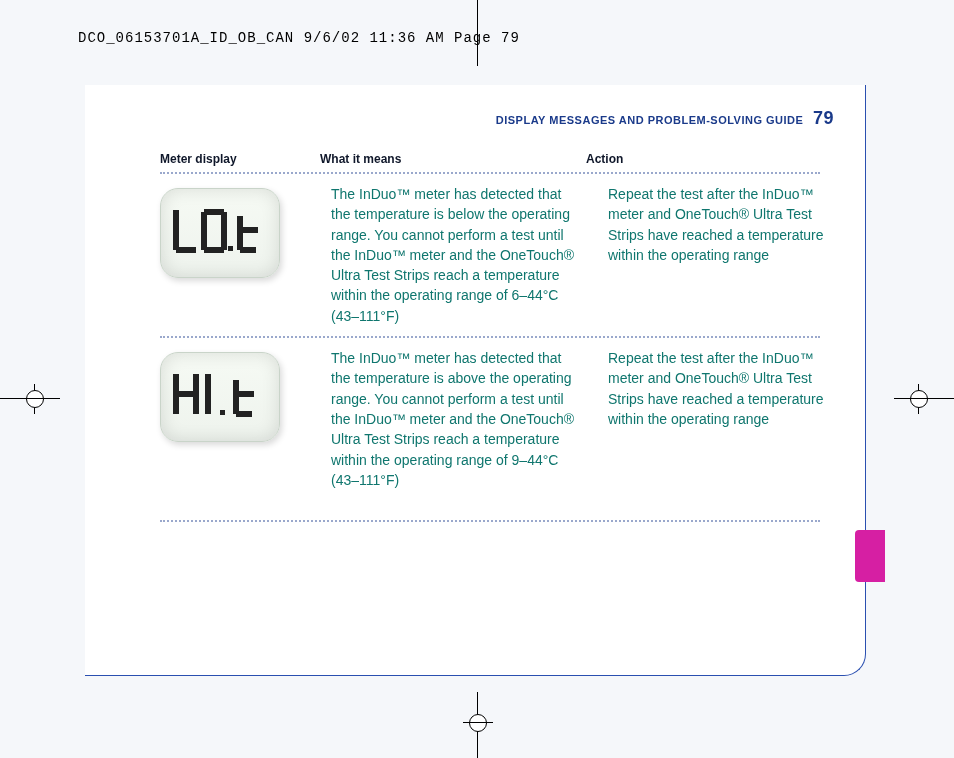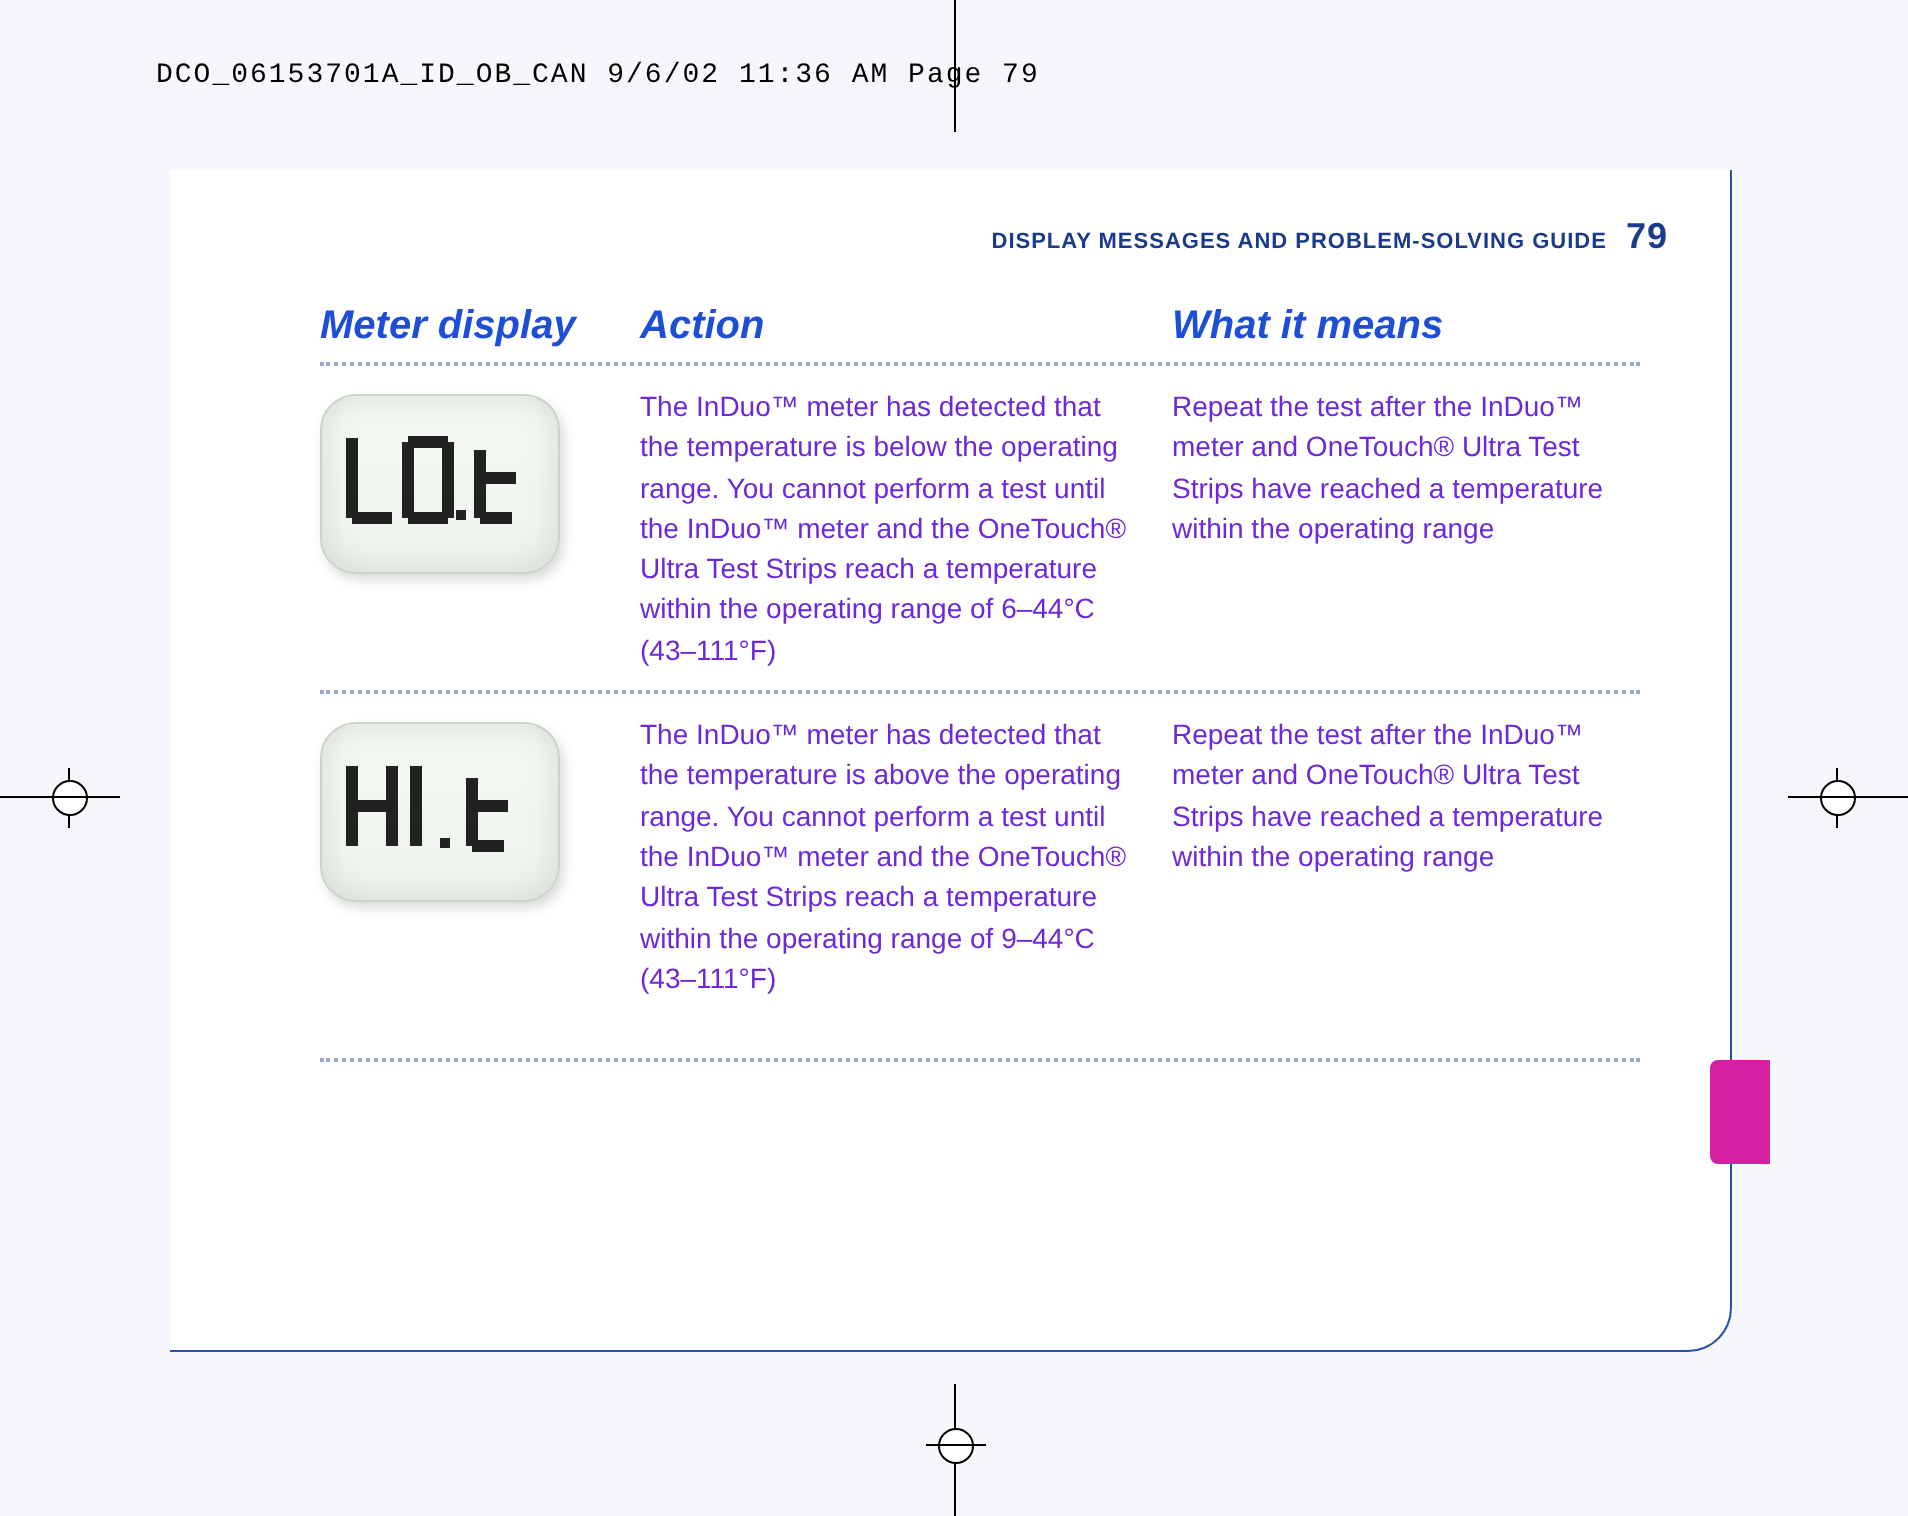--- a/index.html
+++ b/index.html
@@ -61,33 +61,33 @@
   }
   .running-head .pnum { font-size: 18px; font-weight: bold; margin-left: 6px; }
   .content {
     position: absolute;
     left: 160px; top: 152px;
     width: 660px;
   }
   .cols-head {
     display: grid;
     grid-template-columns: 160px 266px 234px;
-    font-size: 20px;
+    font-size: 12px;
     font-weight: bold;
-    color: #1d4ed8;
-    font-style: italic;
+    color: #0f172a;
   }
   .dotted { border-top: 2px dotted #9aa8cc; margin: 6px 0 10px 0; }
   .row {
     display: grid;
     grid-template-columns: 160px 266px 234px;
     font-size: 14px;
     line-height: 1.45;
-    color: #6d28d9;
+    color: #0f766e;
     margin-bottom: 10px;
+    gap: 11px;
   }
   .row .what { padding-right: 22px; }
   .row .act  { padding-right: 4px; }
   .lcd {
     width: 118px; height: 88px;
     border-radius: 18px;
     background: linear-gradient(180deg,#f6faf4,#eef3ed);
     border: 1px solid #c9d4c9;
     box-shadow: inset 0 0 18px rgba(0,0,0,0.12), 2px 3px 6px rgba(0,0,0,0.15);
     display: flex; align-items: center; justify-content: center;
@@ -127,22 +127,22 @@
 <div class="page-frame"></div>
 
 <div class="running-head">
   <span>DISPLAY MESSAGES AND PROBLEM-SOLVING GUIDE</span>
   <span class="pnum">79</span>
 </div>
 
 <div class="content">
   <div class="cols-head">
     <div>Meter display</div>
+    <div>What it means</div>
     <div>Action</div>
-    <div>What it means</div>
   </div>
   <div class="dotted"></div>
 
   <div class="row">
     <div>
       <div class="lcd" aria-label="LO.t">
         <svg viewBox="0 0 100 54">
 
           <path class="seg" d="M6 4 V44 M6 44 H26"></path>
 

